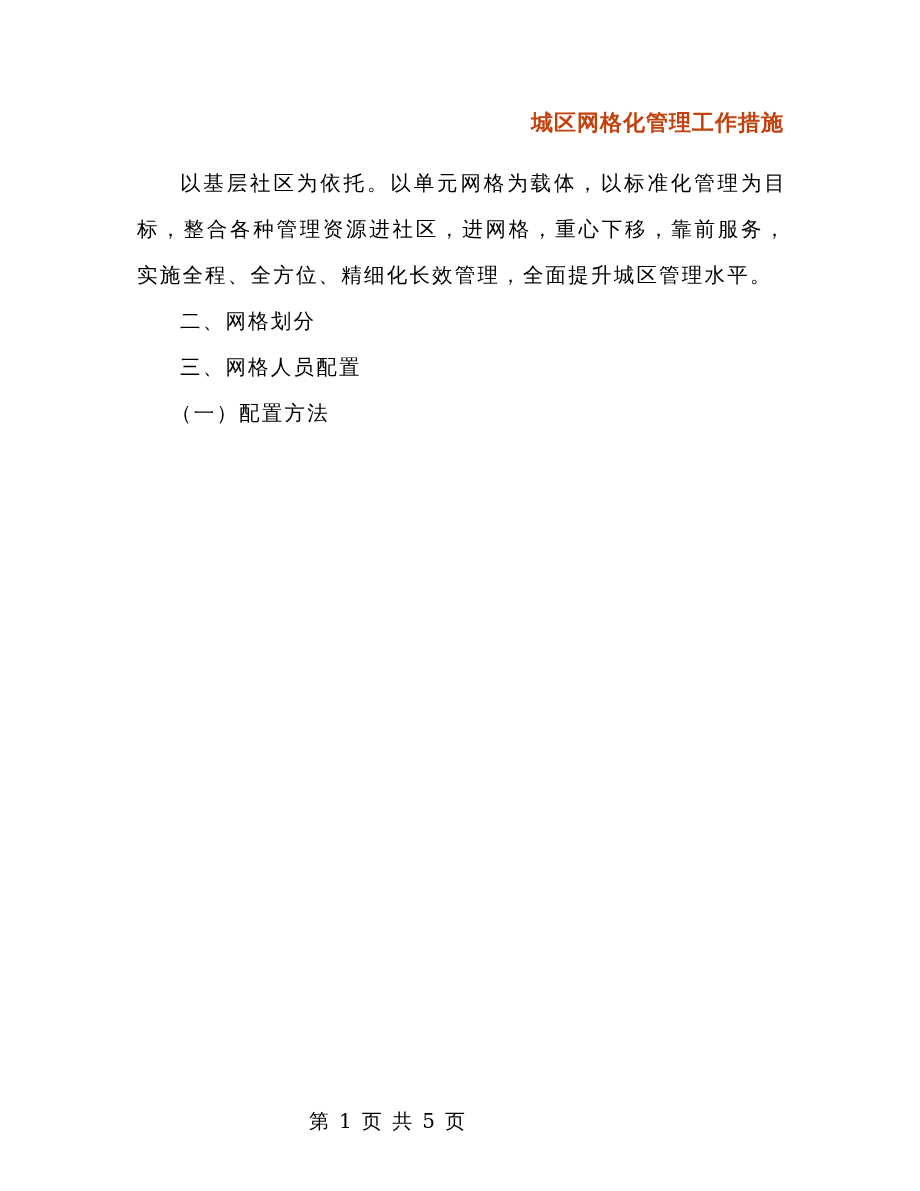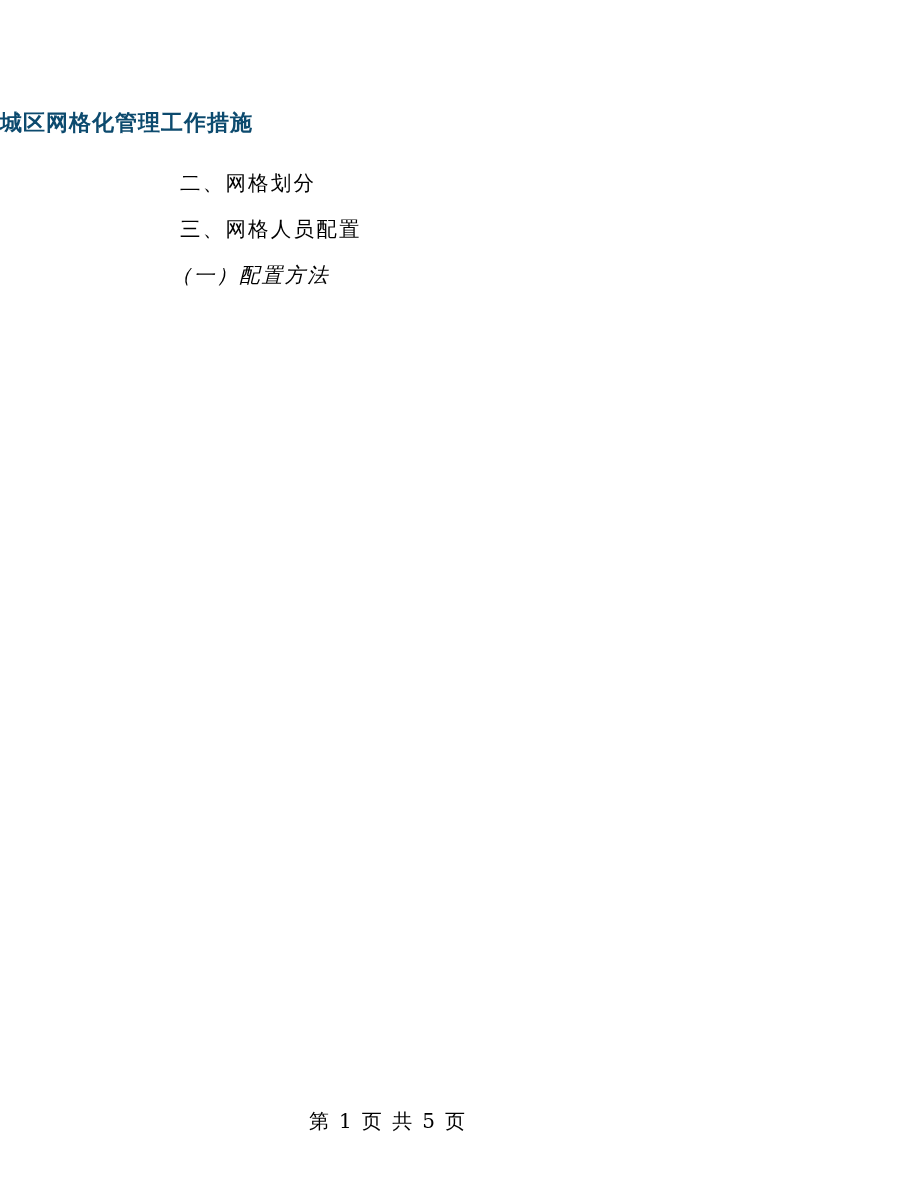--- a/index.html
+++ b/index.html
@@ -1,36 +1,37 @@
 <!DOCTYPE html>
 <html><head>
 <meta charset="utf-8">
 <style>
   html, body { margin:0; padding:0; background:#ffffff; }
   body { width:920px; height:1191px; position:relative; overflow:hidden;
          font-family:"DejaVu Serif","Liberation Serif",serif; color:#000; }
   .page { position:absolute; left:0; top:0; width:920px; height:1191px; }
-  .title { position:absolute; left:0; width:784px; top:108px; text-align:left;
-           font-size:22px; font-weight:bold; color:#0c4a6e; letter-spacing:1px; }
+  .title { position:absolute; left:0; width:784px; top:108px; text-align:right;
+           font-size:22px; font-weight:bold; color:#c2410c; letter-spacing:1px; }
   .body { position:absolute; left:137px; top:160px; width:650px; }
   .p { font-size:20.5px; line-height:46px; margin:0; letter-spacing:2.2px;
        text-align:justify; }
   .indent { text-indent:43px; }
-  .indent2 { text-indent:34px;font-style:italic; }
+  .indent2 { text-indent:34px; }
   .footer { position:absolute; left:0; width:776px; top:1108px; text-align:center;
             font-size:20px; letter-spacing:2px; }
   .footer span { margin:0 4px; }
 </style>
 </head>
 <body>
 
 <div class="page">
   <div class="title">城区网格化管理工作措施</div>
 
   <div class="body">
+    <p class="p indent">以基层社区为依托。以单元网格为载体，以标准化管理为目标，整合各种管理资源进社区，进网格，重心下移，靠前服务，实施全程、全方位、精细化长效管理，全面提升城区管理水平。</p>
     <p class="p indent">二、网格划分</p>
     <p class="p indent">三、网格人员配置</p>
     <p class="p indent2">（一）配置方法</p>
   </div>
 
   <div class="footer">
     <span>第</span><span>1</span><span>页 共</span><span>5</span><span>页</span>
   </div>
 </div>
 

